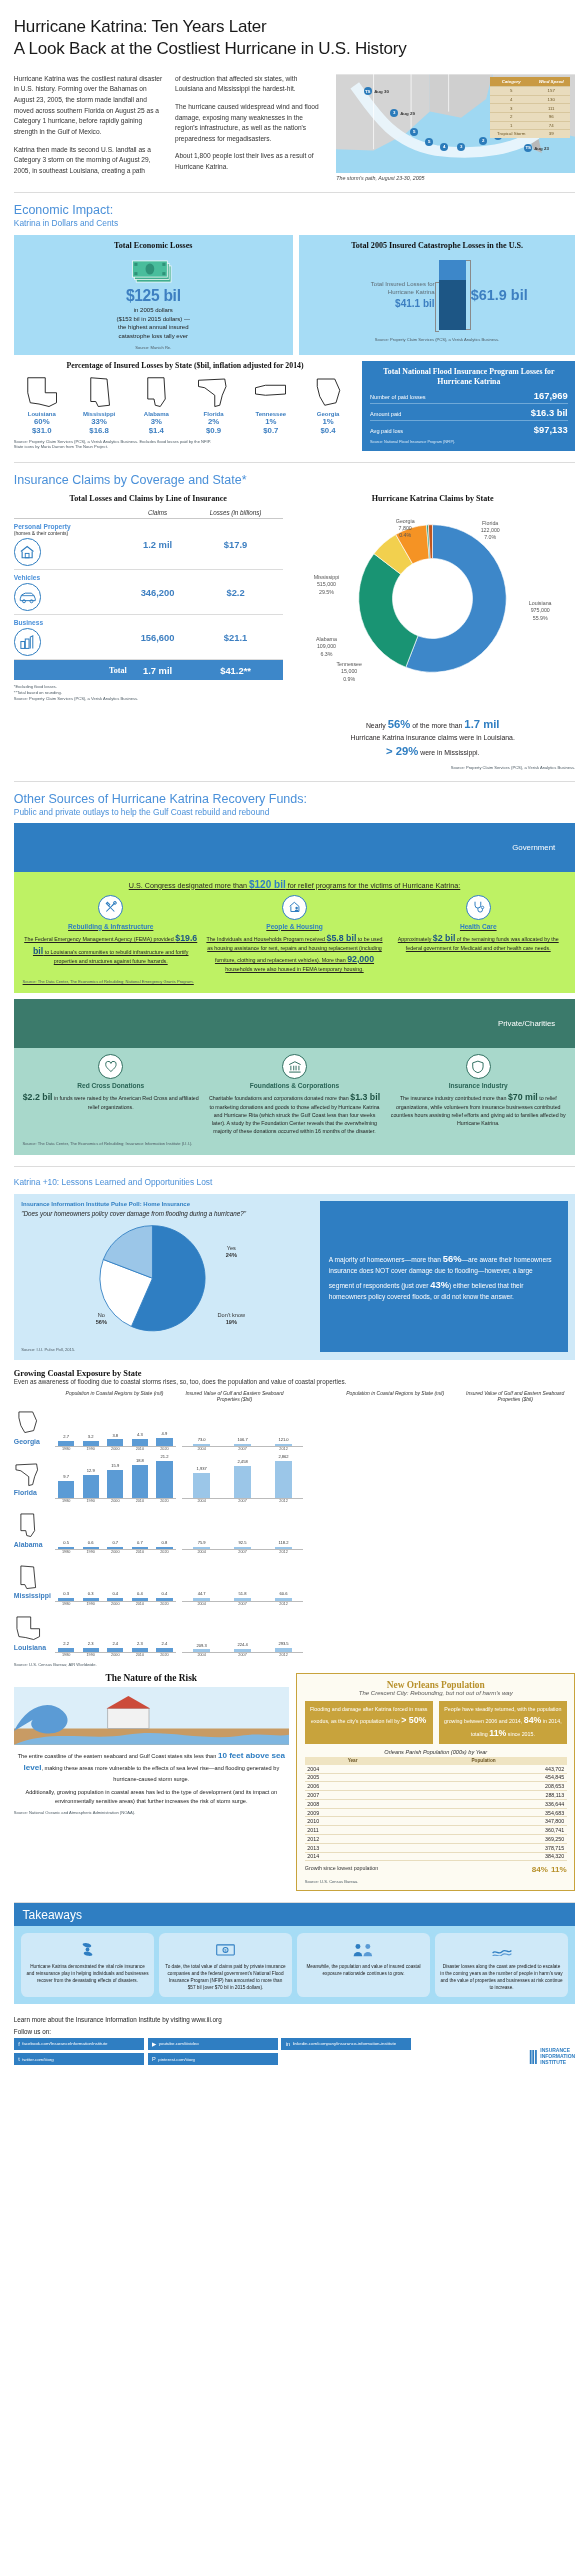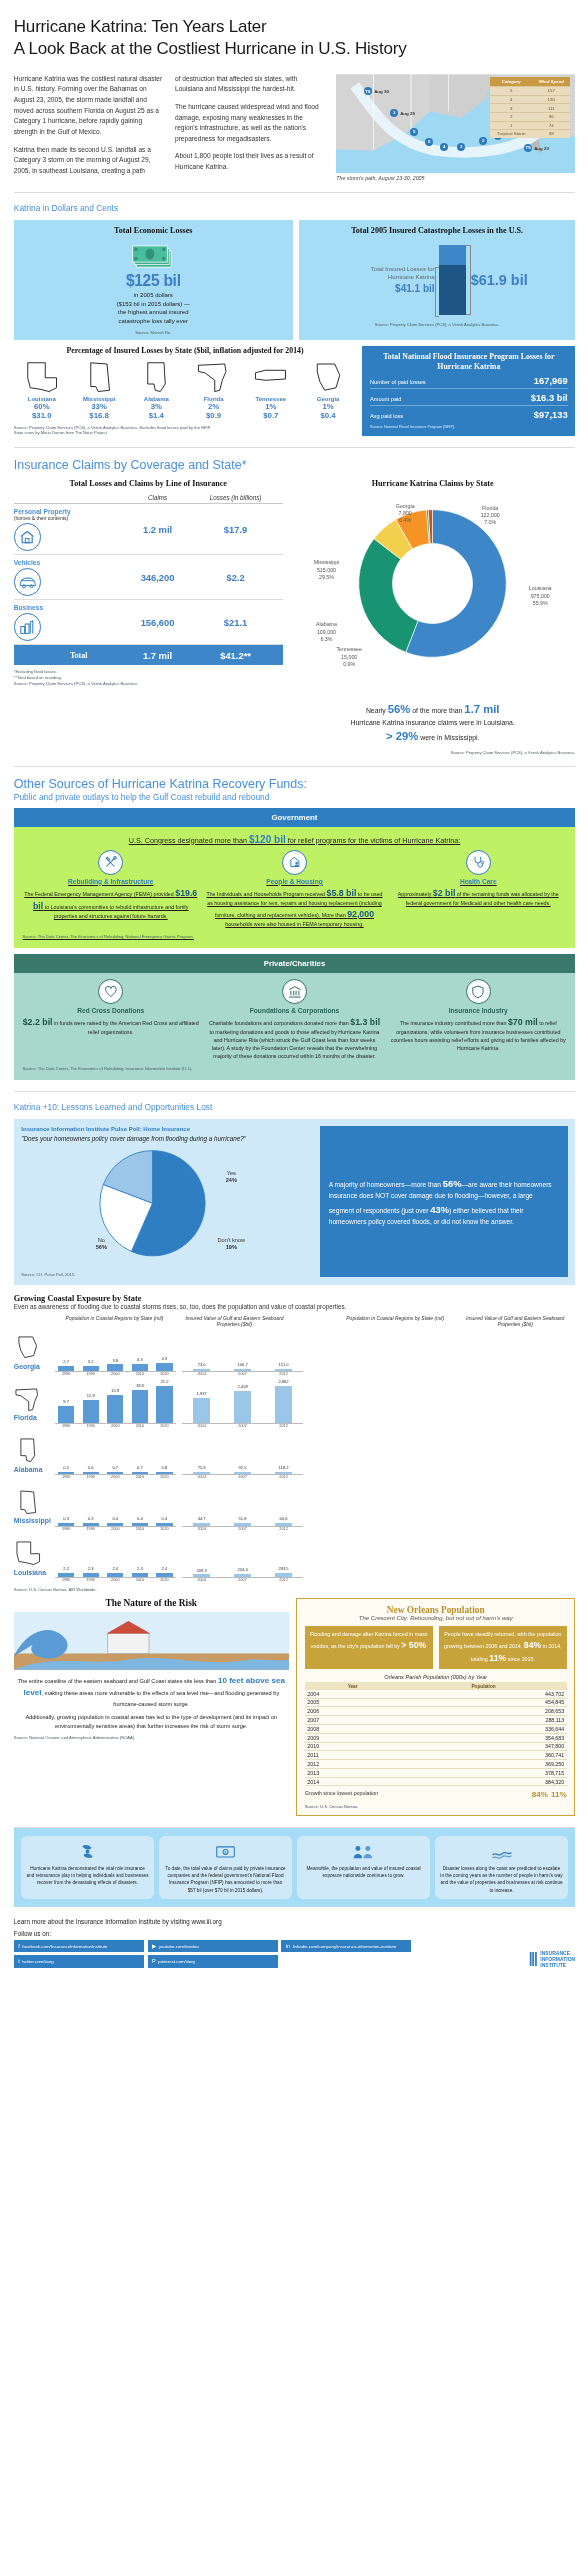--- a/index.html
+++ b/index.html
@@ -99,31 +99,31 @@
   .tbl-title { font-family:"Liberation Serif", serif; font-weight:700; font-size:8.1px; text-align:center; color:#111; margin-bottom:3.8px;}
   .tbl { width:100%; border-collapse:collapse; }
   .tbl th { font-style:italic; font-size:6.3px; font-weight:400; color:#333; padding:2.5px 0; border-bottom:0.6px solid #c9c9c9; }
   .tbl td { border-bottom:0.6px solid #dcdcdc; padding:3.8px 0; vertical-align:middle; }
   .tbl .cat { width:42%; }
   .tbl .cat .cn { font-size:6.6px; font-weight:700; color:#4a90d9; }
   .tbl .cat .cs { font-size:5px; color:#333; }
   .tbl .num { text-align:center; font-size:9.4px; font-weight:800; color:#3d7fc1; }
   .ico-circ { width:27.5px; height:27.5px; border:1.3px solid #2d7cbf; border-radius:50%; display:flex; align-items:center; justify-content:center; margin-top:1.9px;}
   .tot-row td { background:#3d87c9; color:#fff; border:0; padding:4.4px 0;}
-  .tot-row .lab { font-family:"Liberation Serif", serif; font-weight:700; font-size:8.1px; text-align:center;padding-left:17px; }
+  .tot-row .lab { font-family:"Liberation Serif", serif; font-weight:700; font-size:8.1px; text-align:right;padding-left:17px; }
   .tot-row .num { color:#fff; }
   .fn { font-size:4.1px; color:#4c5a63; margin-top:3.8px; line-height:1.5;}
 
   .donut-wrap { position:relative; width:285px; height:206px; }
   .donut-lbl { position:absolute; font-size:5.3px; color:#555; text-align:center; line-height:1.35;}
   .claims-note { text-align:center; font-size:6.9px; margin-top:3.8px; line-height:1.5;}
   .claims-note b { color:#2f7ec2; font-size:11.3px; font-weight:800; }
 
   
-  .band { color:#fff; font-weight:700; font-size:7.8px; text-align:center; padding:5px; }
+  .band { color:#fff; font-weight:400; font-size:7.8px; text-align:right; padding:20px; }
   .band.gov { background:#2f7ec2; }
   .band.priv { background:#3b7a6b; }
   .gov-body { background:#bef264; padding:6.3px 8.8px 8.8px;text-decoration:underline; }
   .priv-body { background:#a8d8cb; padding:6.3px 8.8px 8.8px; }
   .gov-lead { text-align:center; font-size:7.2px; margin-bottom:5px;}
   .gov-lead b { color:#2f7ec2; font-size:10px; font-weight:800;}
   .cols3 { display:flex; gap:7.5px; }
   .col3 { flex:1; text-align:center; }
   .col3 .ic { width:25px;height:25px;border:1.3px solid #2d7cbf;border-radius:50%;display:flex;align-items:center;justify-content:center;margin:0 auto 3.1px;background:#fff;}
   .col3.g .ic { border-color:#2f6f60; }
@@ -284,20 +284,21 @@
             </tbody>
         </table>
       </div>
       <div class="map-caption">The storm's path, August 23-30, 2005</div>
     </div>
   </div>
 
   <hr class="rule">
 
   <div class="sec-head">
+    <div class="t1">Economic Impact:</div>
     <div class="t2">Katrina in Dollars and Cents</div>
   </div>
 
   <div class="econ-row">
     <div class="panel-lightblue econ-left">
       <div class="p-title">Total Economic Losses</div>
       <div class="money-stack">
         <svg width="46" height="29" viewBox="0 0 74 46">
           <rect x="10" y="14" width="56" height="26" fill="#3fae8f" stroke="#ffffff" stroke-width="1.2"></rect>
           <rect x="7" y="10" width="56" height="26" fill="#3fae8f" stroke="#ffffff" stroke-width="1.2"></rect>
@@ -1012,20 +1013,21 @@
         <span>Growth since lowest population</span>
         <span><b>84%</b>
         &nbsp;<b>11%</b></span>
       </div>
       <div class="src left">Source: U.S. Census Bureau.</div>
     </div>
   </div>
 
   <hr class="rule">
 
+  <div class="tk-band">Takeaways</div>
   <div class="tk-body" id="takeaways">
       <div class="tk">
         <div class="ic">
           <svg width="19" height="19" viewBox="0 0 30 30">
             <circle cx="15" cy="15" r="3" fill="#2f7ec2"></circle>
             <path d="M15,12 C6,10 4,4 14,5 C22,6 24,12 15,12 Z" fill="#2f7ec2"></path>
             <path d="M15,18 C24,20 26,26 16,25 C8,24 6,18 15,18 Z" fill="#2f7ec2"></path>
           </svg>
         </div>
         <div>Hurricane Katrina demonstrated the vital role insurance and reinsurance play in helping individuals and businesses recover from the devastating effects of disasters.</div>

